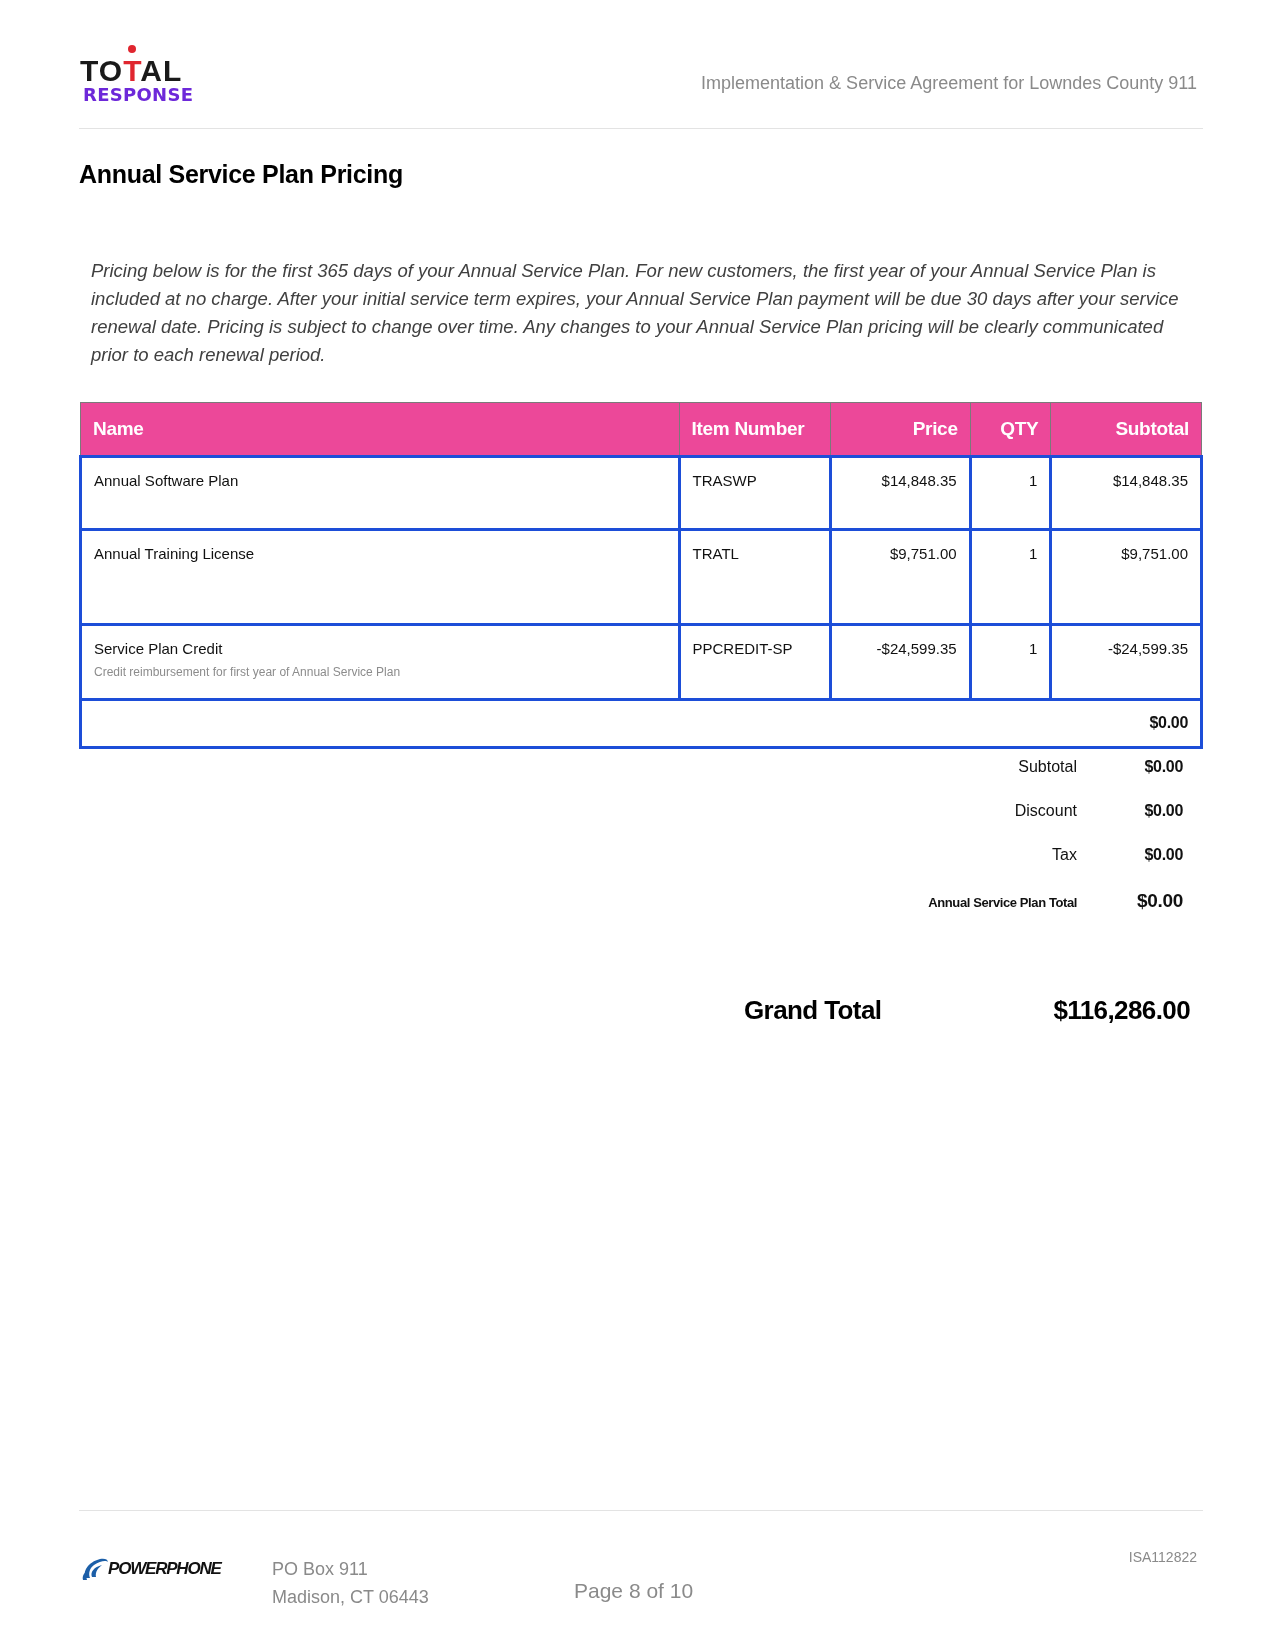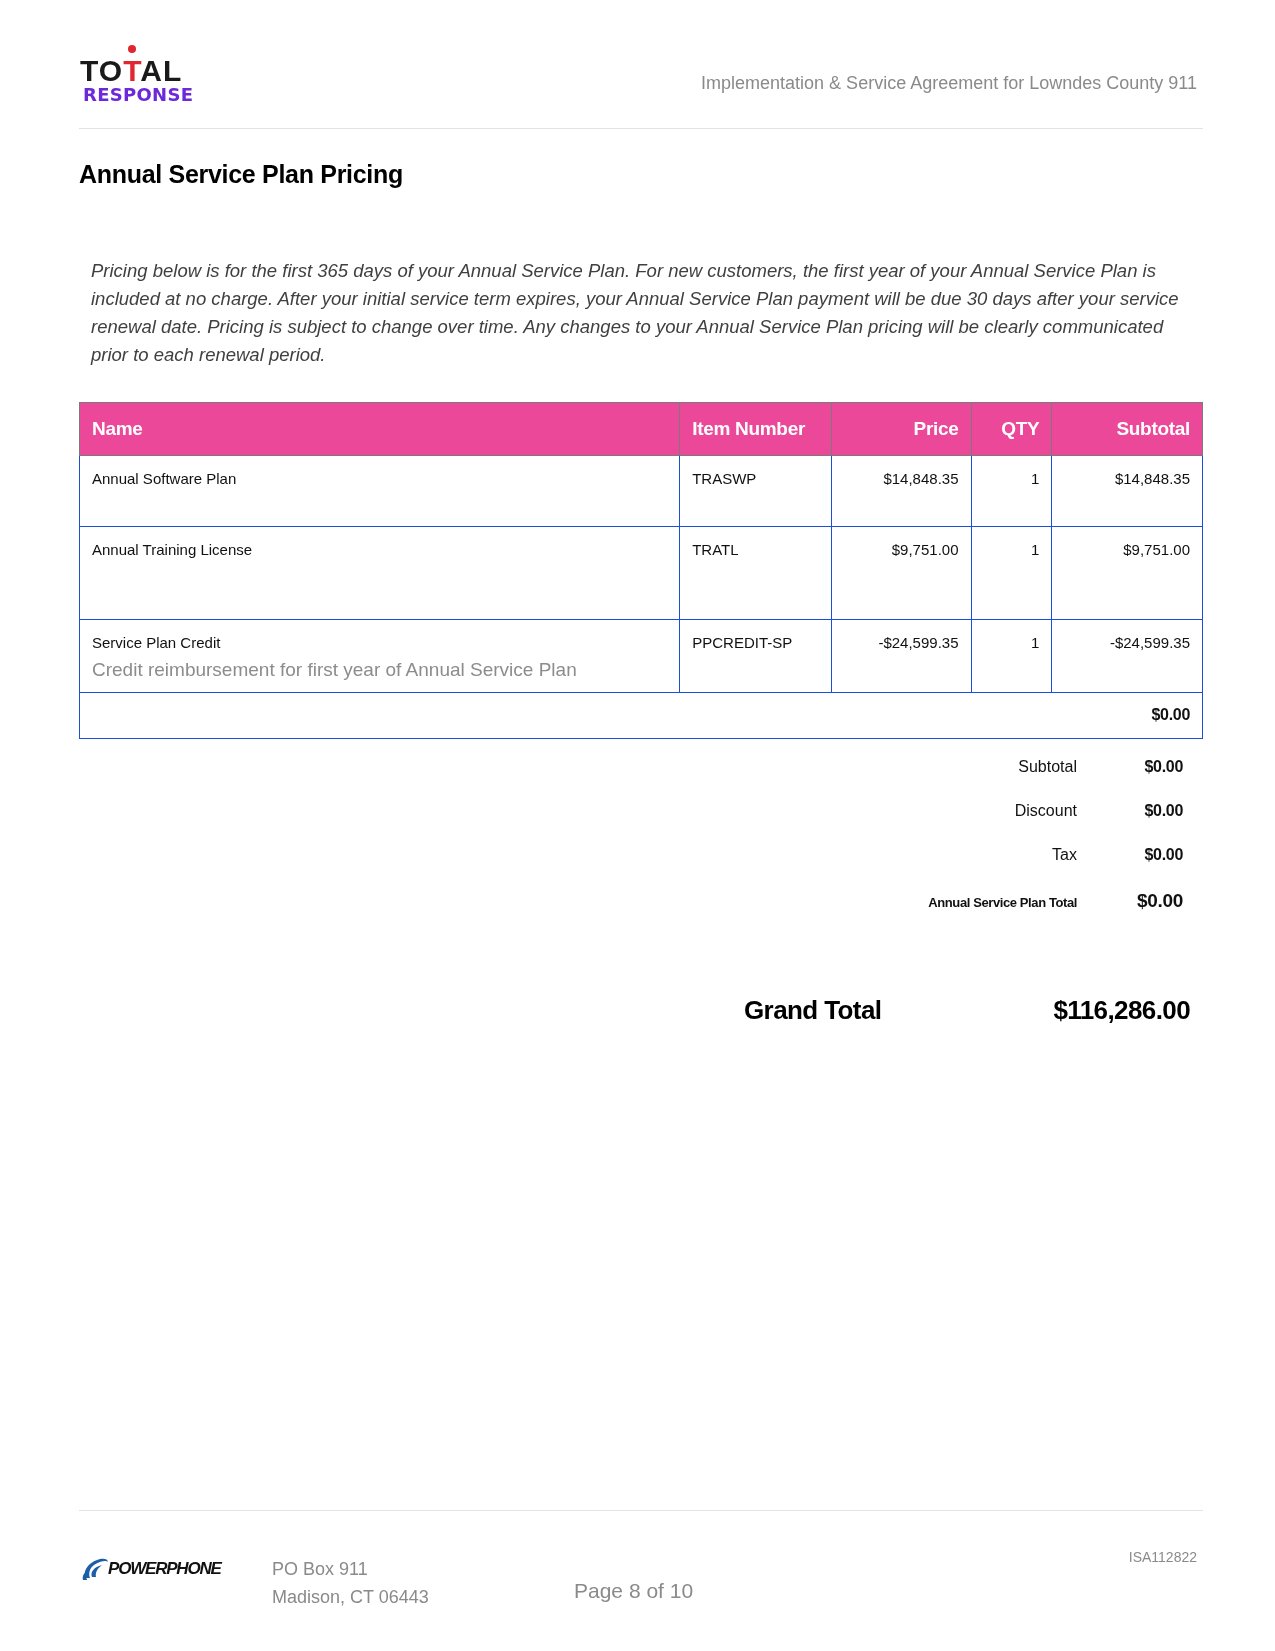--- a/index.html
+++ b/index.html
@@ -20,27 +20,27 @@
 
   .page-title { position: absolute; left: 79px; top: 160px; font-size: 25px; font-weight: bold;
                 color: #000; letter-spacing: -0.3px; margin: 0; }
   .intro { position: absolute; left: 79px; top: 245px; width: 1110px; font-size: 18.5px; font-style: italic;
            line-height: 28px; color: #404040; margin: 12px; }
 
   table.pricing { position: absolute; left: 79px; top: 402px; width: 1124px; border-collapse: collapse;
                   font-size: 15px; }
   table.pricing th { background: #ec4899; color: #fff; font-weight: bold; font-size: 19px; height: 52px;
                      padding: 0 12px; border: 1px solid #7a7a7a; letter-spacing: -0.3px; }
-  table.pricing td { border: 1px solid #1d4ed8; vertical-align: top; padding: 14px 12px 10px 12px; color: #111; }
+  table.pricing td { border: 3px solid #1d4ed8; vertical-align: top; padding: 14px 12px 10px 12px; color: #111; }
   table.pricing .l { text-align: left; }
   table.pricing .r { text-align: right; }
   .col-name { width: 579px; } .col-item { width: 127px; } .col-price { width: 115px; }
   .col-qty { width: 56px; } .col-sub { width: 126px; }
   tr.row1 td { height: 46px; } tr.row2 td { height: 68px; } tr.row3 td { height: 48px; }
-  .sub-desc { display: block; color: #8c8c8c; font-size: 19px; margin-top: 8px; }
+  .sub-desc { display: block; color: #8c8c8c; font-size: 12px; margin-top: 8px; }
   tr.total-row td { height: 22px; padding: 13px 12px 10px 12px; font-weight: bold; font-size: 16px;
                     letter-spacing: -0.3px; }
 
   .summary { position: absolute; right: 92px; top: 758px; width: 420px; }
   .sum-line { display: flex; justify-content: flex-end; align-items: baseline; height: 44px; }
   .sum-label { font-size: 16px; color: #111; text-align: right; }
   .sum-value { width: 106px; text-align: right; font-weight: bold; font-size: 16px; letter-spacing: -0.3px; }
   .sum-line.strong .sum-label { font-weight: bold; font-size: 13px; letter-spacing: -0.4px; }
   .sum-line.strong .sum-value { font-size: 19px; }
 

